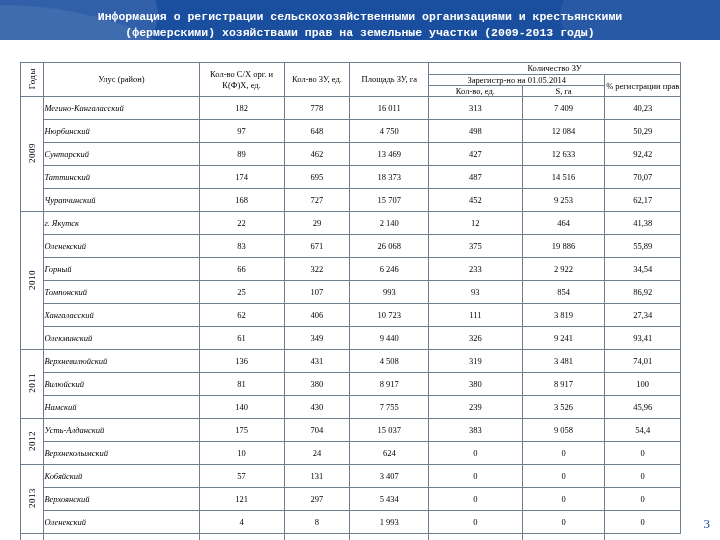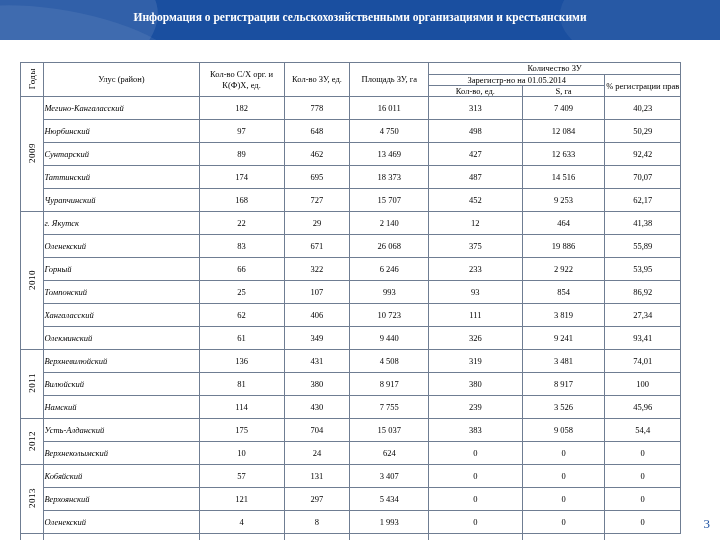--- a/index.html
+++ b/index.html
@@ -17,20 +17,21 @@
 
   
   .title-banner {
     position: absolute;
     left: 0;
     top: 0;
     width: 720px;
     height: 40px;
     background: #1a4fa0;
     overflow: hidden;
+    font-family: Liberation Mono, monospace;
   }
   .title-banner .swoosh1 {
     position: absolute;
     left: -40px;
     top: -30px;
     width: 200px;
     height: 120px;
     border-radius: 50%;
     background: rgba(255,255,255,0.10);
     transform: rotate(-15deg);
@@ -143,20 +144,21 @@
 </style>
 </head>
 <body>
 
 <div class="title-banner">
   <div class="swoosh1"></div>
   <div class="swoosh2"></div>
   <div class="swoosh3"></div>
   <div class="title-text">
     <span class="title-line">Информация о регистрации сельскохозяйственными организациями и крестьянскими</span>
+    <span class="title-line">(фермерскими) хозяйствами прав на земельные участки (2009-2013 годы)</span>
   </div>
 </div>
 
 <div class="table-wrap">
   <table class="main">
     <colgroup>
       <col style="width:22px">
       <col style="width:146px">
       <col style="width:80px">
       <col style="width:62px">
@@ -251,21 +253,21 @@
           <td class="num">19 886</td>
           <td class="num">55,89</td>
         </tr>
         <tr>
           <td class="name">Горный</td>
           <td class="num">66</td>
           <td class="num">322</td>
           <td class="num">6 246</td>
           <td class="num">233</td>
           <td class="num">2 922</td>
-          <td class="num">53,95</td>
+          <td class="num">34,54</td>
         </tr>
         <tr>
           <td class="name">Томпонский</td>
           <td class="num">25</td>
           <td class="num">107</td>
           <td class="num">993</td>
           <td class="num">93</td>
           <td class="num">854</td>
           <td class="num">86,92</td>
         </tr>
@@ -301,21 +303,21 @@
           <td class="name">Вилюйский</td>
           <td class="num">81</td>
           <td class="num">380</td>
           <td class="num">8 917</td>
           <td class="num">380</td>
           <td class="num">8 917</td>
           <td class="num">100</td>
         </tr>
         <tr>
           <td class="name">Намский</td>
-          <td class="num">114</td>
+          <td class="num">140</td>
           <td class="num">430</td>
           <td class="num">7 755</td>
           <td class="num">239</td>
           <td class="num">3 526</td>
           <td class="num">45,96</td>
         </tr>
         <tr>
           <td class="yearcell" rowspan="2"><span class="rot">2012</span></td>
           <td class="name">Усть-Алданский</td>
           <td class="num">175</td>

